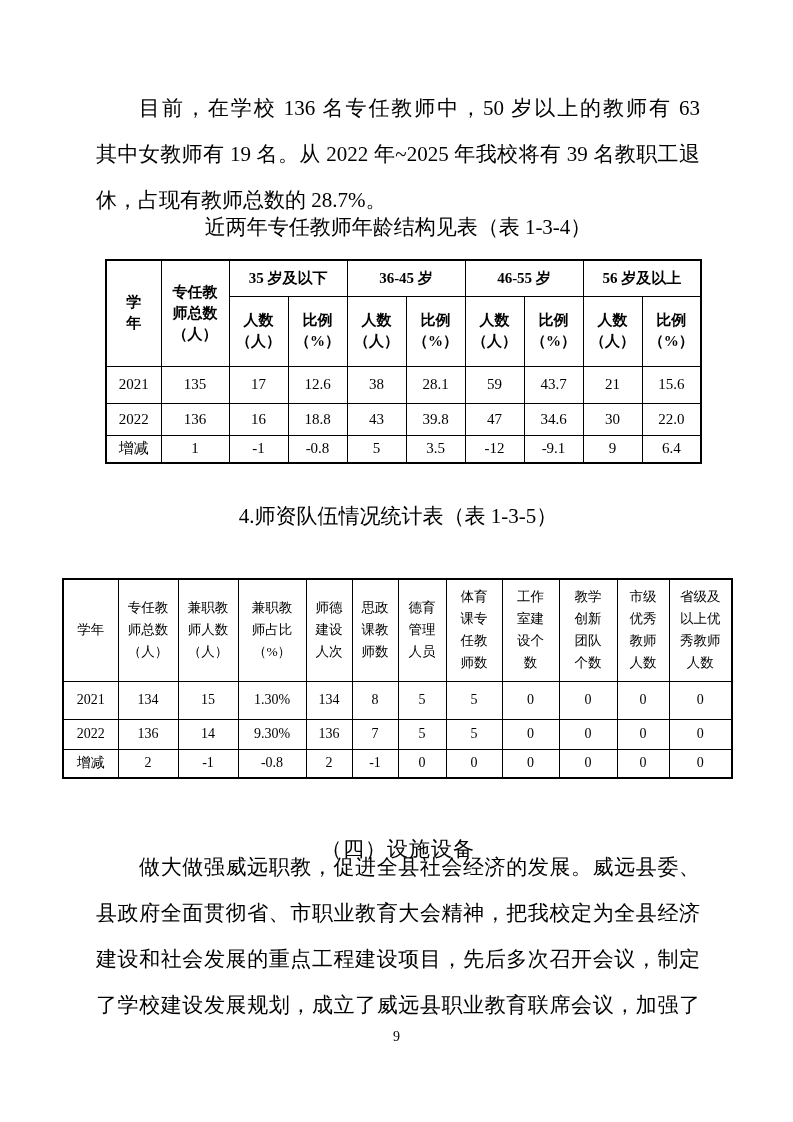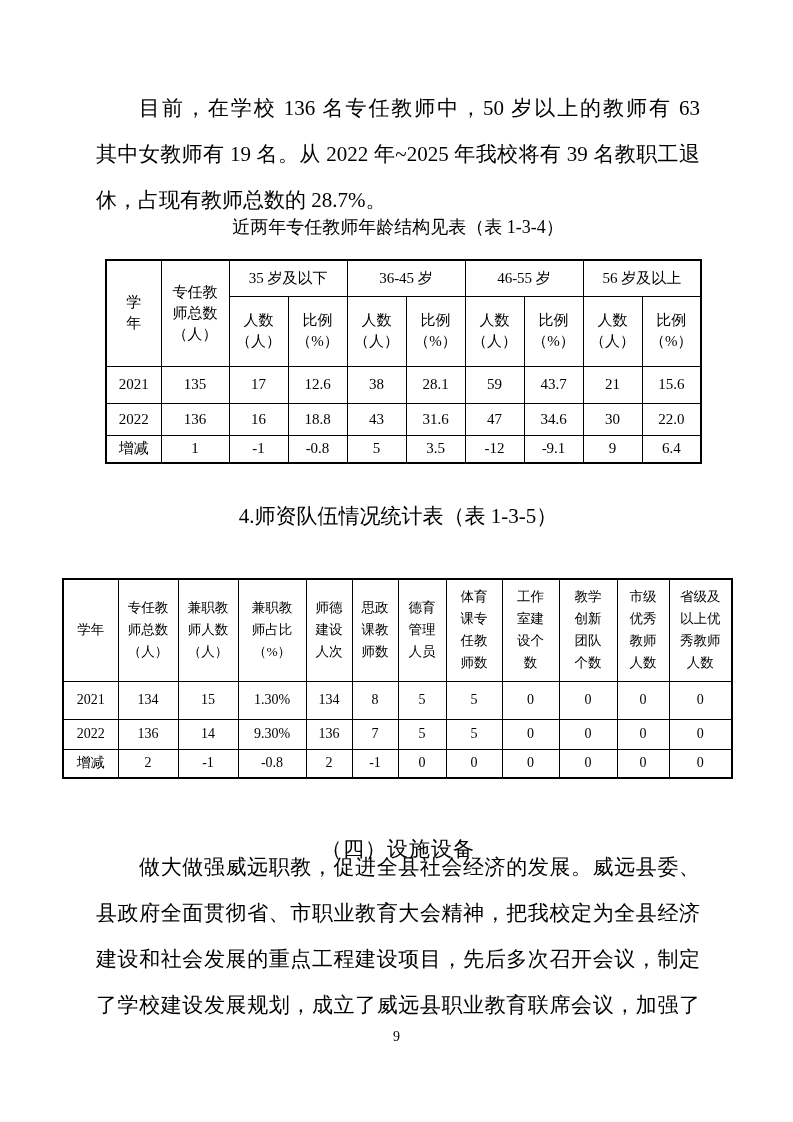--- a/index.html
+++ b/index.html
@@ -6,33 +6,33 @@
   html,body { width:793px; height:1122px; }
   body { background:#e9e9e9; font-family:"Liberation Serif","DejaVu Serif",serif; color:#000; }
   .page { position:relative; width:793px; height:1122px; background:#ffffff; overflow:hidden; }
 
   .para { position:absolute; left:96px; width:604px; font-size:21px; }
   .para .line { height:46px; line-height:46px; text-align:justify; overflow:hidden; }
   .para .line.fill { text-align-last:justify; }
   .para .line.first { text-indent:2.05em; }
 
   .caption { position:absolute; left:96px; top:210px; width:604px; height:34px;
-             line-height:34px; text-align:center; font-size:18px; }
+             line-height:34px; text-align:center; font-size:21px; }
 
   .heading { position:absolute; left:96px; width:604px; height:40px; line-height:40px; font-size:21px;text-align:center; }
   #section4-heading { top:496px; }
   #facilities-heading { top:829px; font-weight:normal; letter-spacing:1px; }
 
   table { border-collapse:collapse; table-layout:fixed; background:#fff; }
   th, td { border:1px solid #000; text-align:center; vertical-align:middle;
            font-weight:normal; overflow:hidden; padding:0 1px; }
   thead th { white-space:pre-line; }
 
   .t1 { position:absolute; left:105px; top:259px; width:595px; font-size:15px; border:2px solid #000; }
-  .t1 th { line-height:21px; }
+  .t1 th { line-height:21px;font-weight:bold; }
   .t1 tr.h1 { height:36px; }
   .t1 tr.h2 { height:70px; }
   .t1 tr.r0 { height:37px; }
   .t1 tr.r1 { height:32px; }
   .t1 tr.r2 { height:28px; }
 
   .t2 { position:absolute; left:62px; top:578px; width:669px; font-size:14px; border:2px solid #000; }
   .t2 th { line-height:22px; font-size:13.5px; }
   .t2 tr.h  { height:102px; }
   .t2 tr.r0 { height:38px; }
@@ -111,21 +111,21 @@
           <td>43.7</td>
           <td>21</td>
           <td>15.6</td>
         </tr>
         <tr class="r1">
           <td>2022</td>
           <td>136</td>
           <td>16</td>
           <td>18.8</td>
           <td>43</td>
-          <td>31.6</td>
+          <td>39.8</td>
           <td>47</td>
           <td>34.6</td>
           <td>30</td>
           <td>22.0</td>
         </tr>
         <tr class="r2">
           <td>增减</td>
           <td>1</td>
           <td>-1</td>
           <td>-0.8</td>

